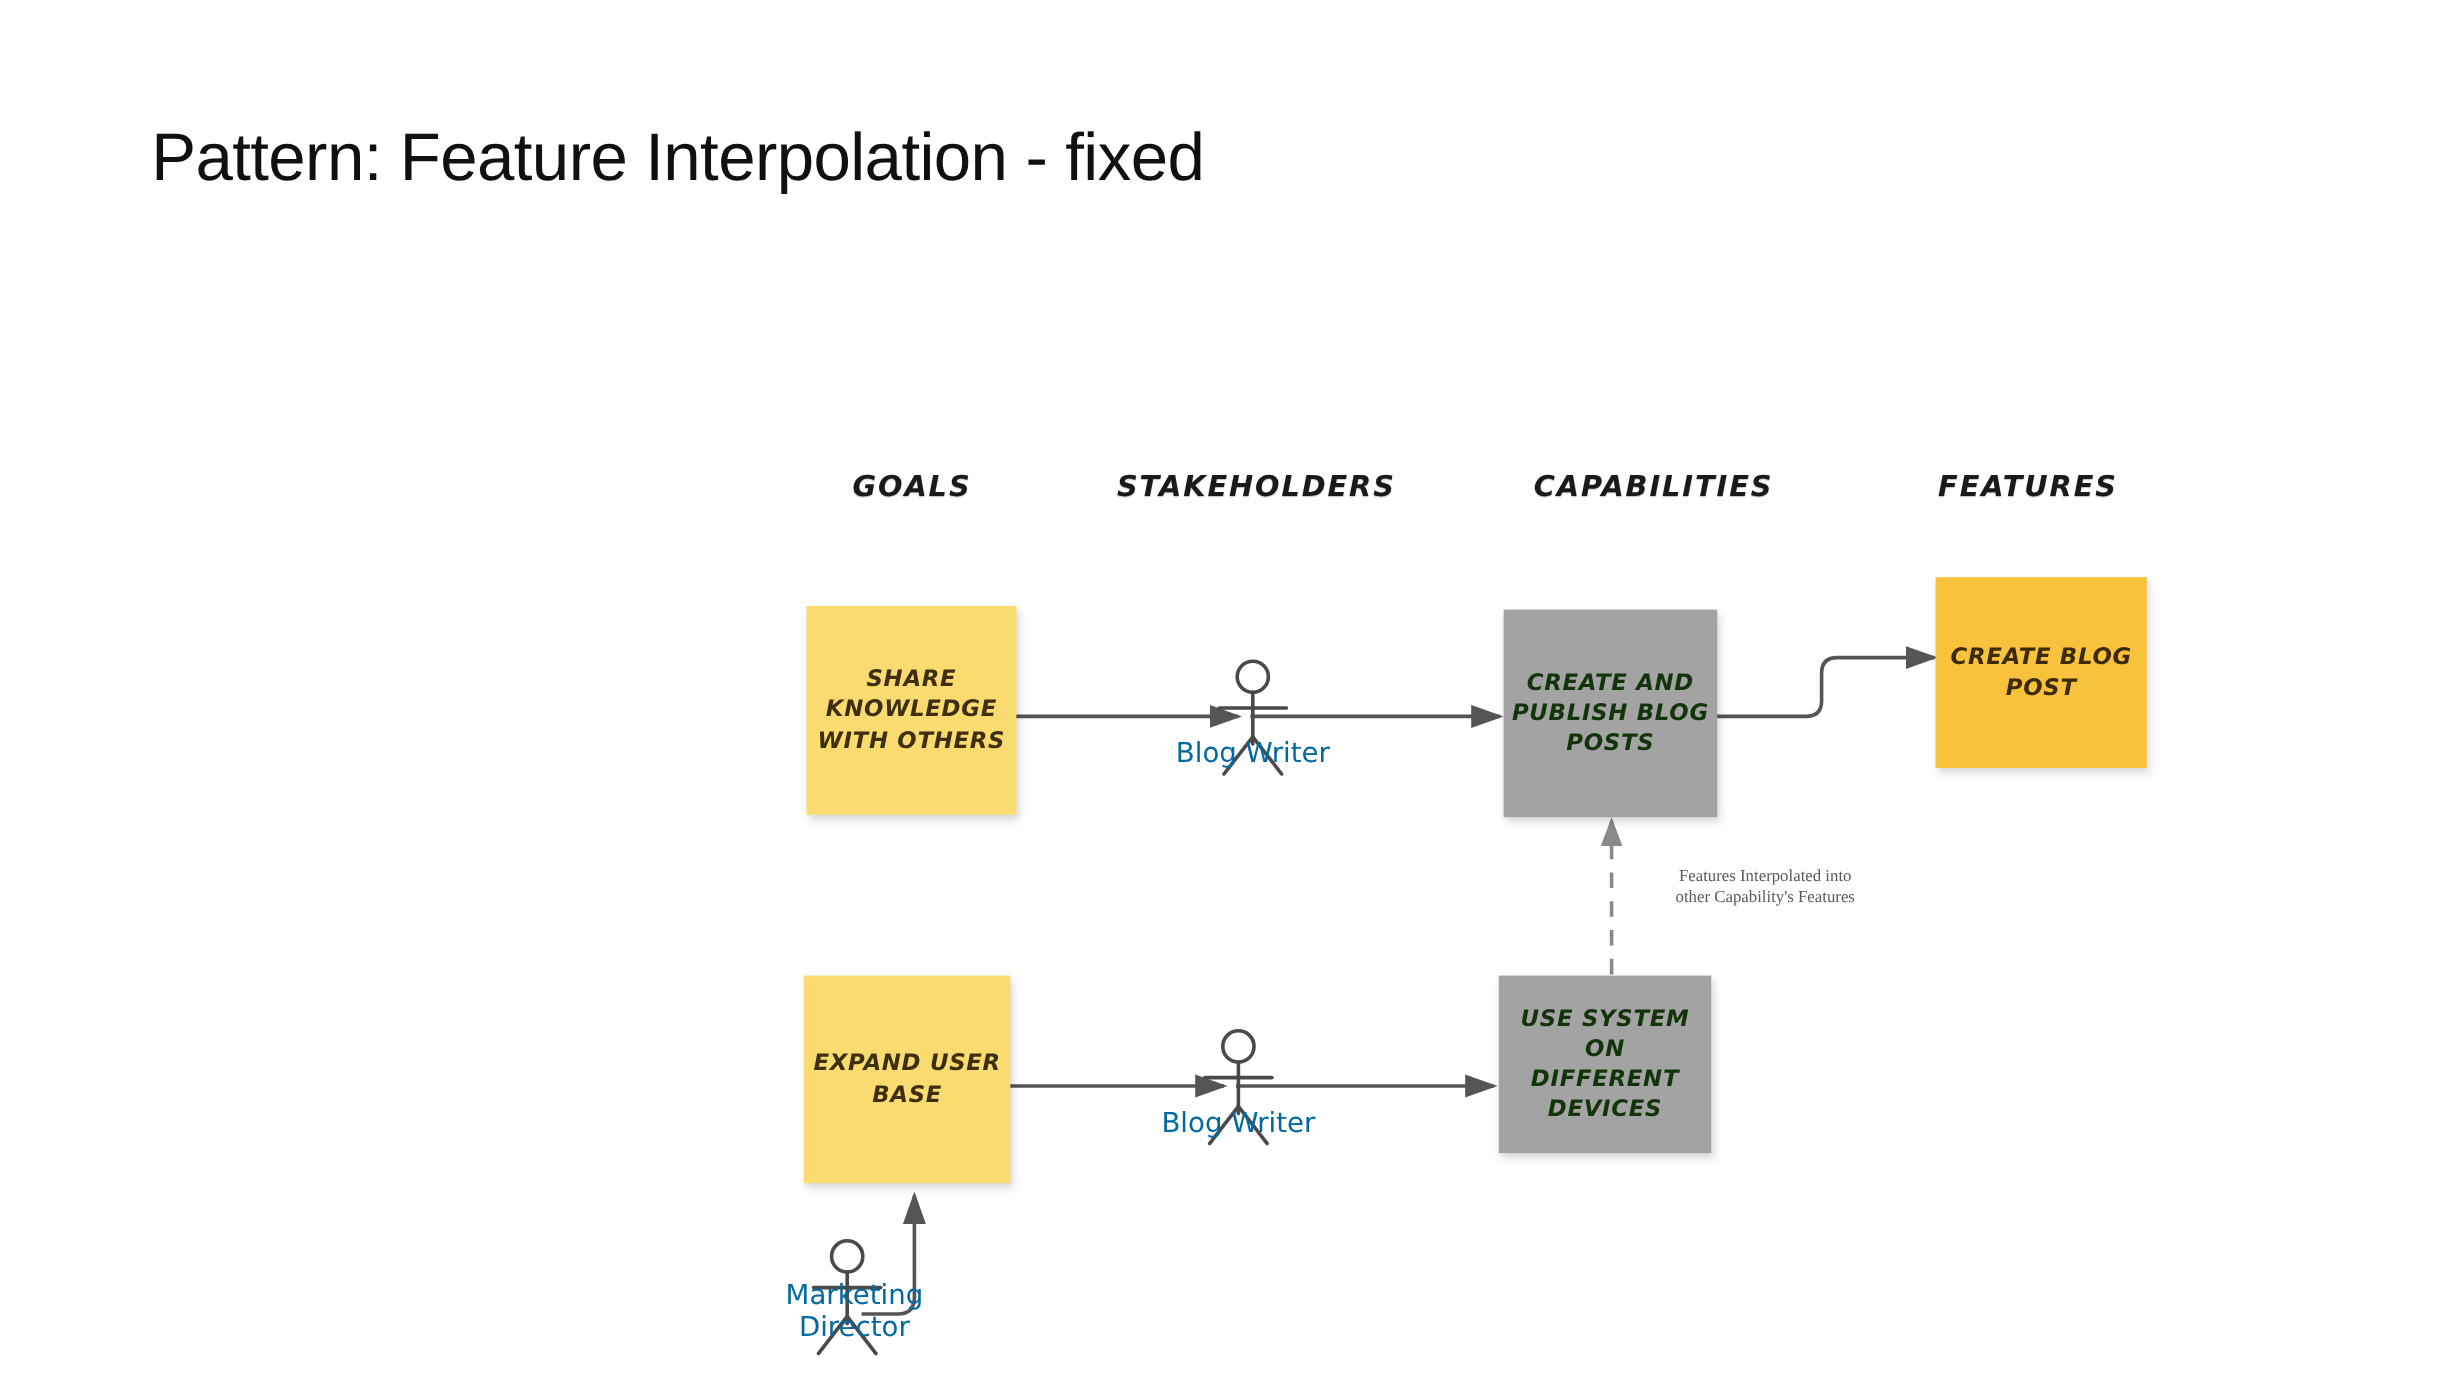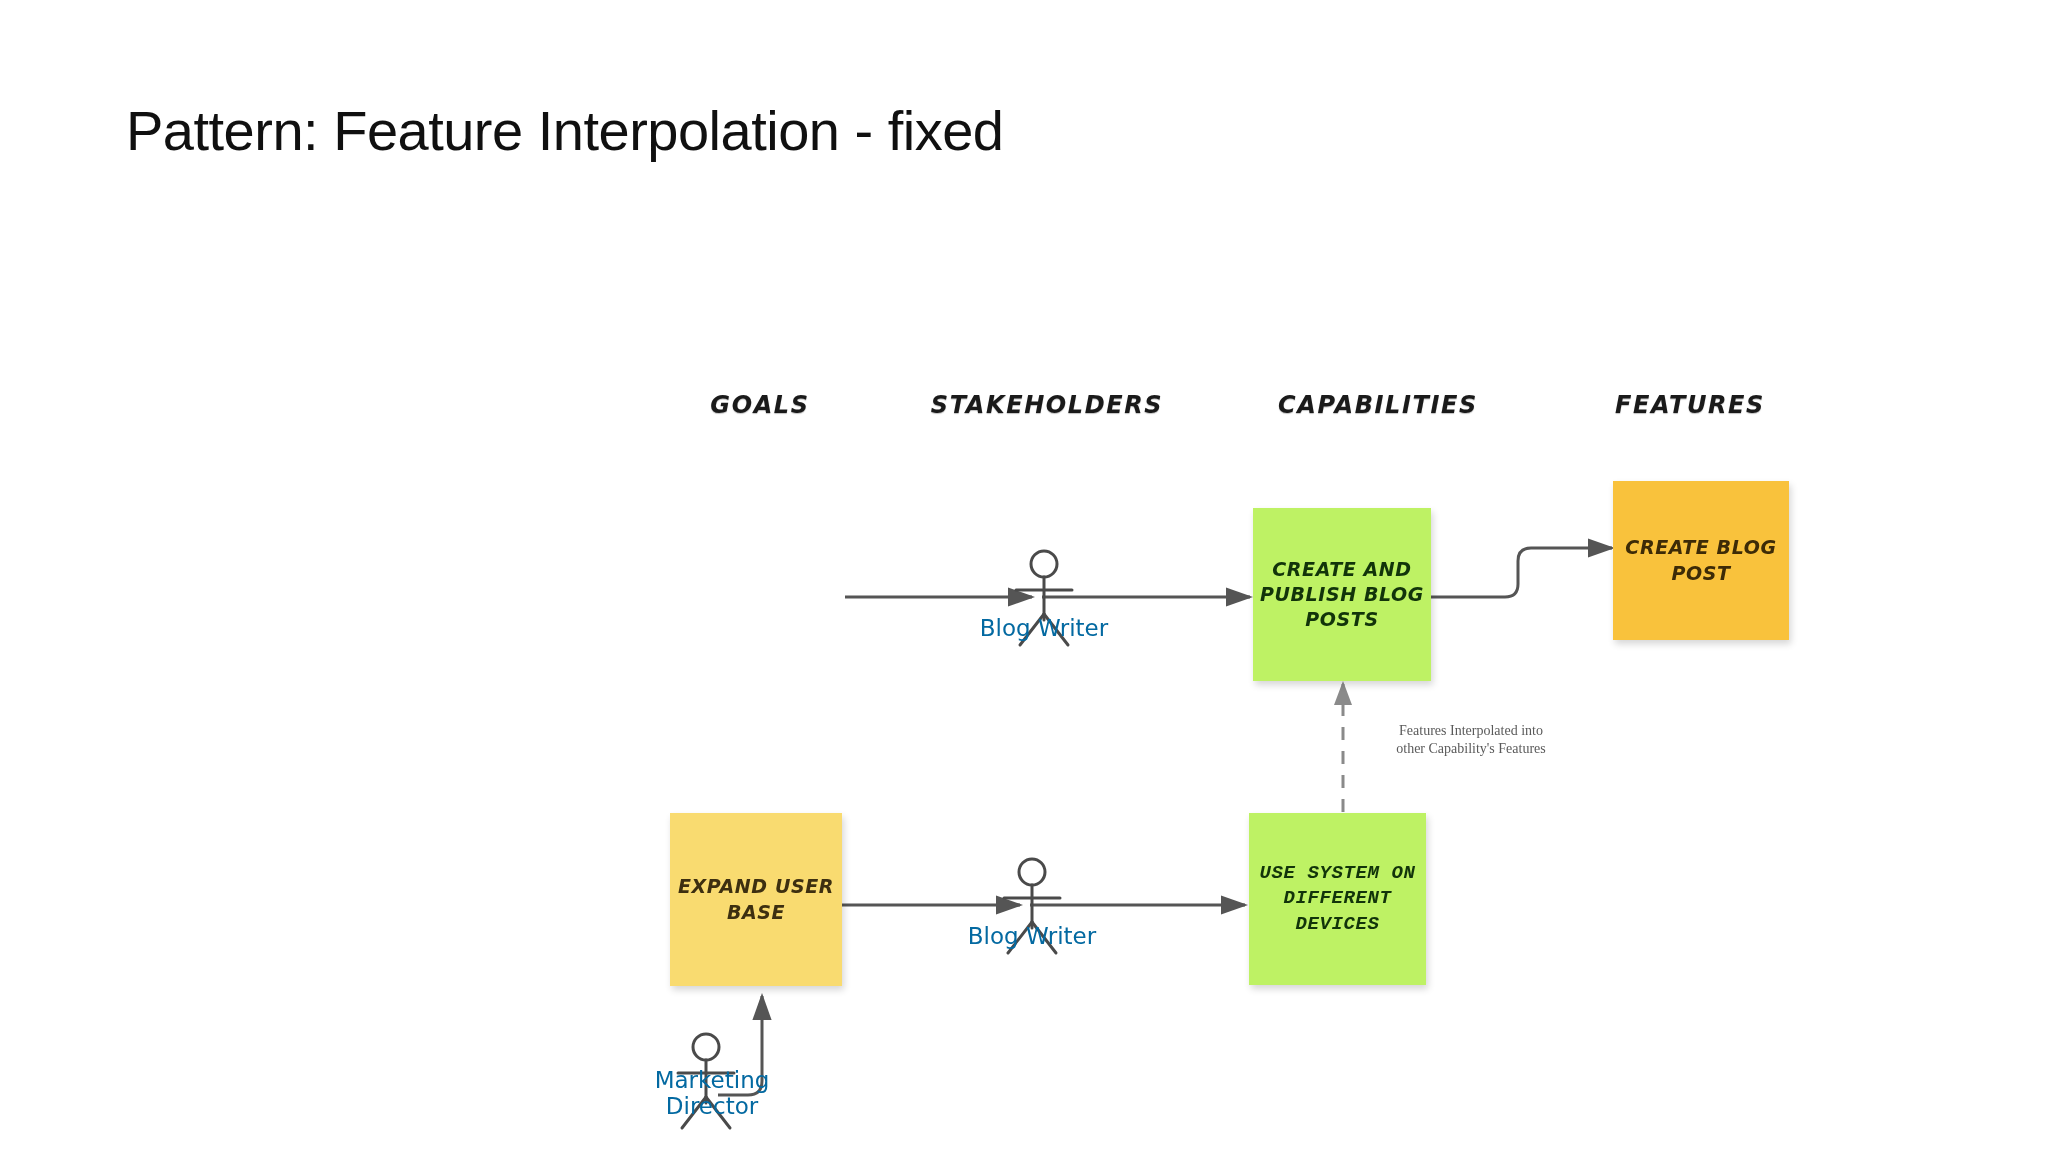--- a/index.html
+++ b/index.html
@@ -62,21 +62,21 @@
     font-weight: 700;
     font-style: italic;
     letter-spacing: 0.6px;
     line-height: 1.32;
     box-shadow: 2px 4px 7px rgba(0,0,0,0.16);
     padding: 4px;
     box-sizing: border-box;
     white-space: pre-line;
   }
   .note.yellow { background: #F9DB70; color: #3d2f10; }
-  .note.green  { background: #bef264; color: #12340a; }
+  .note.green  { background: #a3a3a3; color: #12340a; }
   .note.orange { background: #F9C23C; color: #3d2b07; }
 
   .note-sm { font-size: 19px; }
 
   
   .actor-label {
     position: absolute;
     font-family: "DejaVu Sans", sans-serif;
     font-size: 23px;
     font-weight: 400;
@@ -155,32 +155,35 @@
       <line x1="706" y1="1097" x2="682" y2="1128"></line>
       <line x1="706" y1="1097" x2="730" y2="1128"></line>
     </g>
   </svg>
 
   <div class="col-header" style="left:760px;  top:391px;">GOALS</div>
   <div class="col-header" style="left:1047px; top:391px;">STAKEHOLDERS</div>
   <div class="col-header" style="left:1342px; top:391px;margin-left:36px;">CAPABILITIES</div>
   <div class="col-header" style="left:1690px; top:391px;">FEATURES</div>
 
+  <div class="note yellow note-sm" style="left:672px; top:505px; width:175px; height:174px;">SHARE
+KNOWLEDGE
+WITH OTHERS</div>
 
   <div class="note green note-sm" style="left:1253px; top:508px; width:178px; height:173px;">CREATE AND
 PUBLISH BLOG
 POSTS</div>
 
   <div class="note orange note-sm" style="left:1613px; top:481px; width:176px; height:159px;">CREATE BLOG
 POST</div>
 
   <div class="note yellow note-sm" style="left:670px; top:813px; width:172px; height:173px;">EXPAND USER
 BASE</div>
 
-  <div class="note green note-sm" style="left:1249px; top:813px; width:177px; height:172px;font-family:Liberation Mono, monospace;">USE SYSTEM ON
+  <div class="note green note-sm" style="left:1249px; top:813px; width:177px; height:148px;">USE SYSTEM ON
 DIFFERENT
 DEVICES</div>
 
   <div class="actor-label" style="left:1044px; top:616px;">Blog Writer</div>
 
   <div class="actor-label" style="left:1032px; top:924px;">Blog Writer</div>
 
   <div class="actor-label" style="left:712px; top:1068px;">Marketing
 Director</div>
 

